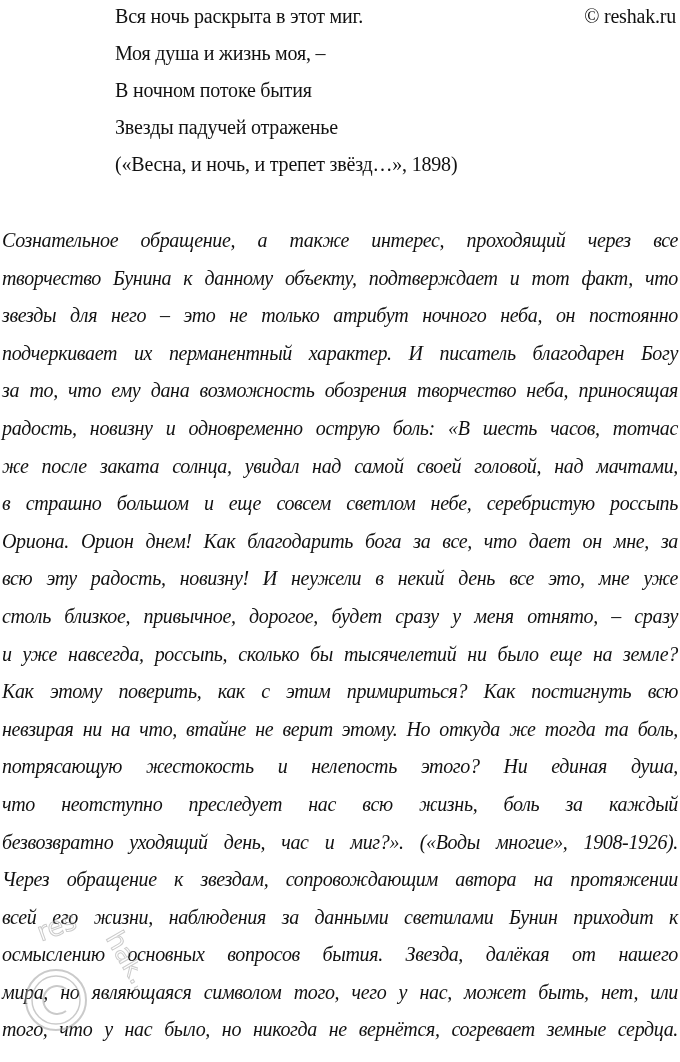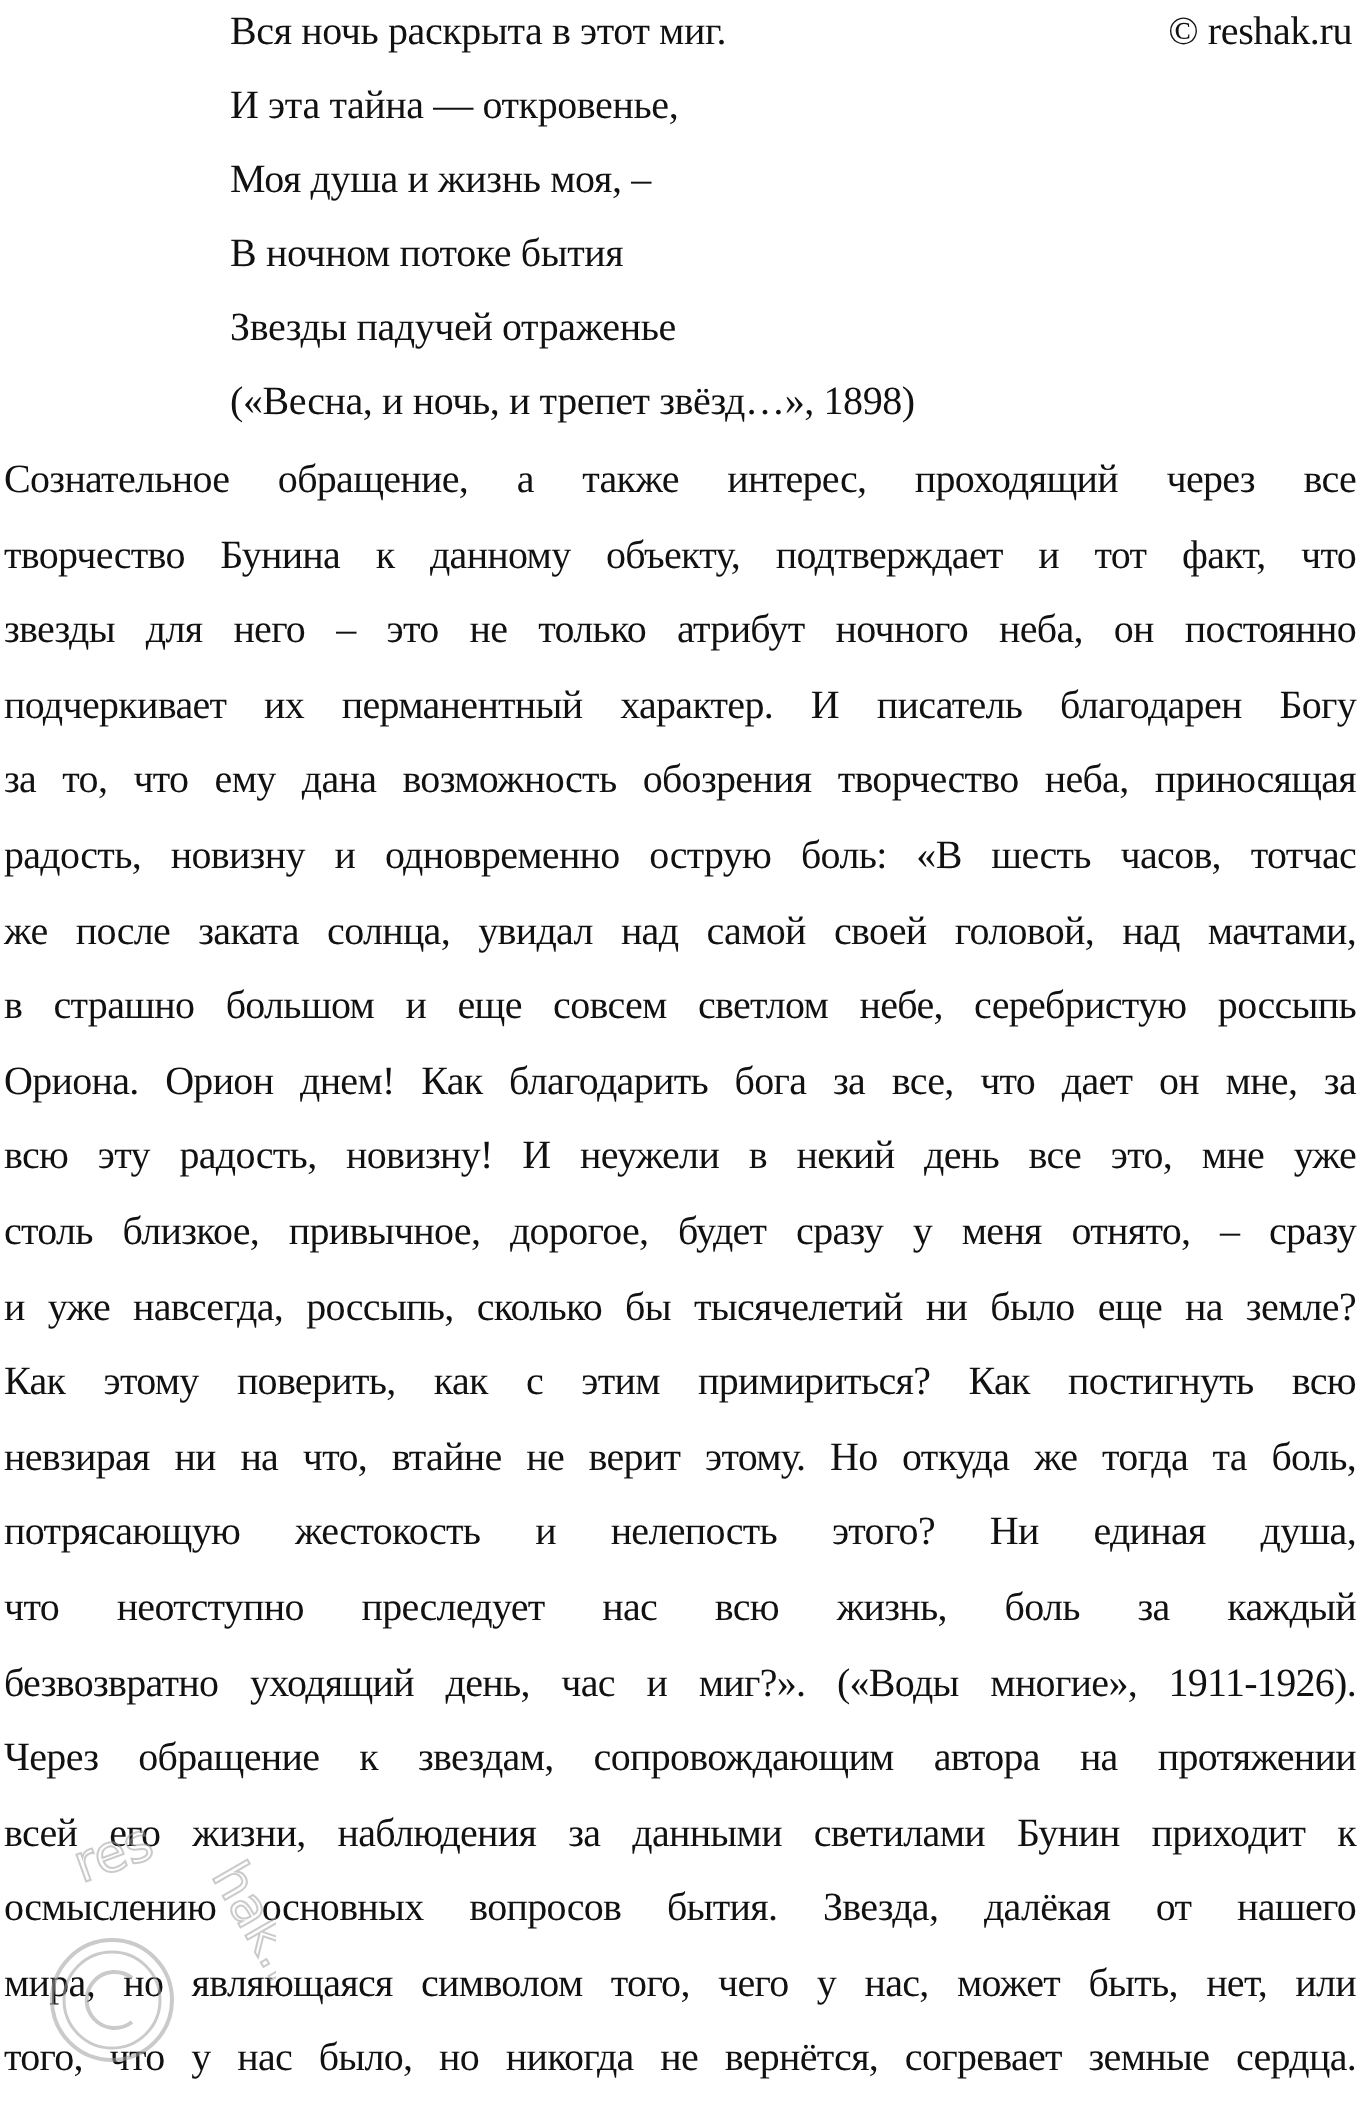--- a/index.html
+++ b/index.html
@@ -58,41 +58,41 @@
       white-space: nowrap;
       overflow: visible;
       letter-spacing: -0.35px;
     }
     .body-line span {
       display: block;
       width: 676px;
       white-space: normal;
       text-align: justify;
       text-align-last: justify;
+      font-style: italic;
     }
     .watermark {
       position: absolute;
       left: 18px;
       top: 905px;
       width: 120px;
       height: 150px;
       pointer-events: none;
       opacity: 0.55;
     }
   </style>
 </head>
 <body>
 
 <div class="page">
 
   <div class="copyright">© reshak.ru</div>
 
   <div class="poem">
     <div class="poem-line">Вся ночь раскрыта в этот миг.</div>
-    <div class="poem-line">И эта тайна — откровенье,</div>
     <div class="poem-line">Моя душа и жизнь моя, –</div>
     <div class="poem-line">В ночном потоке бытия</div>
     <div class="poem-line">Звезды падучей отраженье</div>
     <div class="poem-line">(«Весна, и ночь, и трепет звёзд…», 1898)</div>
   </div>
 
   <div class="body-text">
     <div class="body-line">
         <span>Сознательное обращение, а также интерес, проходящий через все</span>
       </div>
@@ -135,21 +135,21 @@
     <div class="body-line">
         <span>невзирая ни на что, втайне не верит этому. Но откуда же тогда та боль,</span>
       </div>
     <div class="body-line">
         <span>потрясающую жестокость и нелепость этого? Ни единая душа,</span>
       </div>
     <div class="body-line">
         <span>что неотступно преследует нас всю жизнь, боль за каждый</span>
       </div>
     <div class="body-line">
-        <span>безвозвратно уходящий день, час и миг?». («Воды многие», 1911-1926).</span>
+        <span>безвозвратно уходящий день, час и миг?». («Воды многие», 1908-1926).</span>
       </div>
     <div class="body-line">
         <span>Через обращение к звездам, сопровождающим автора на протяжении</span>
       </div>
     <div class="body-line">
         <span>всей его жизни, наблюдения за данными светилами Бунин приходит к</span>
       </div>
     <div class="body-line">
         <span>осмыслению основных вопросов бытия. Звезда, далёкая от нашего</span>
       </div>

